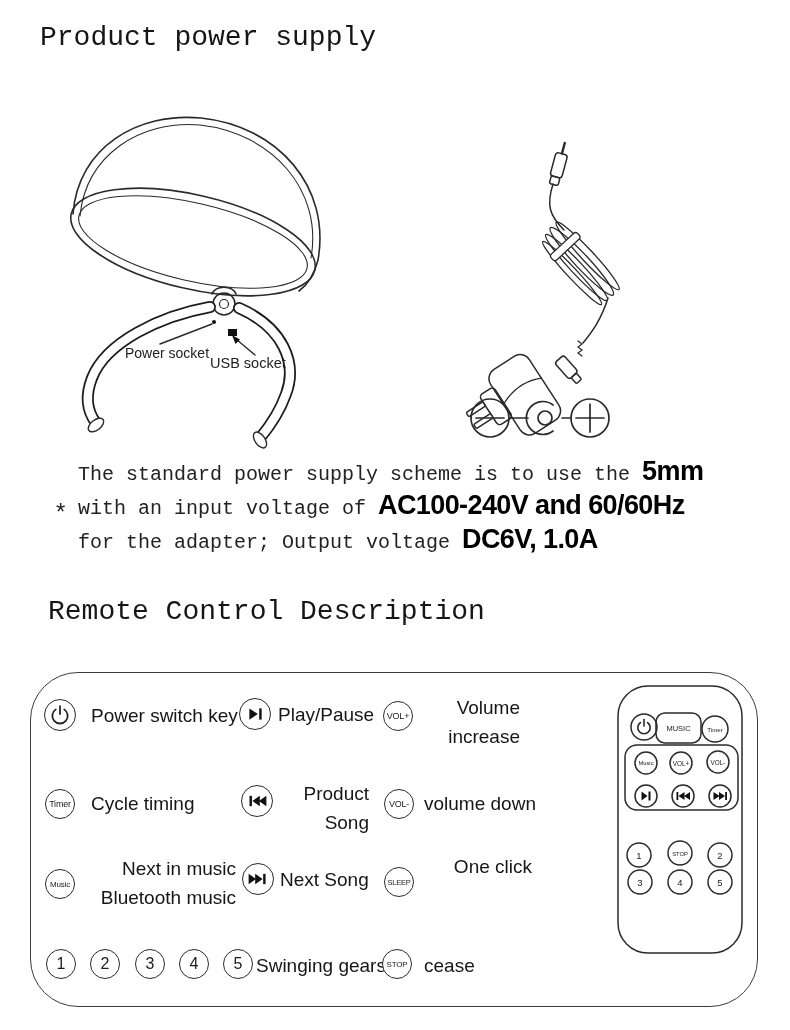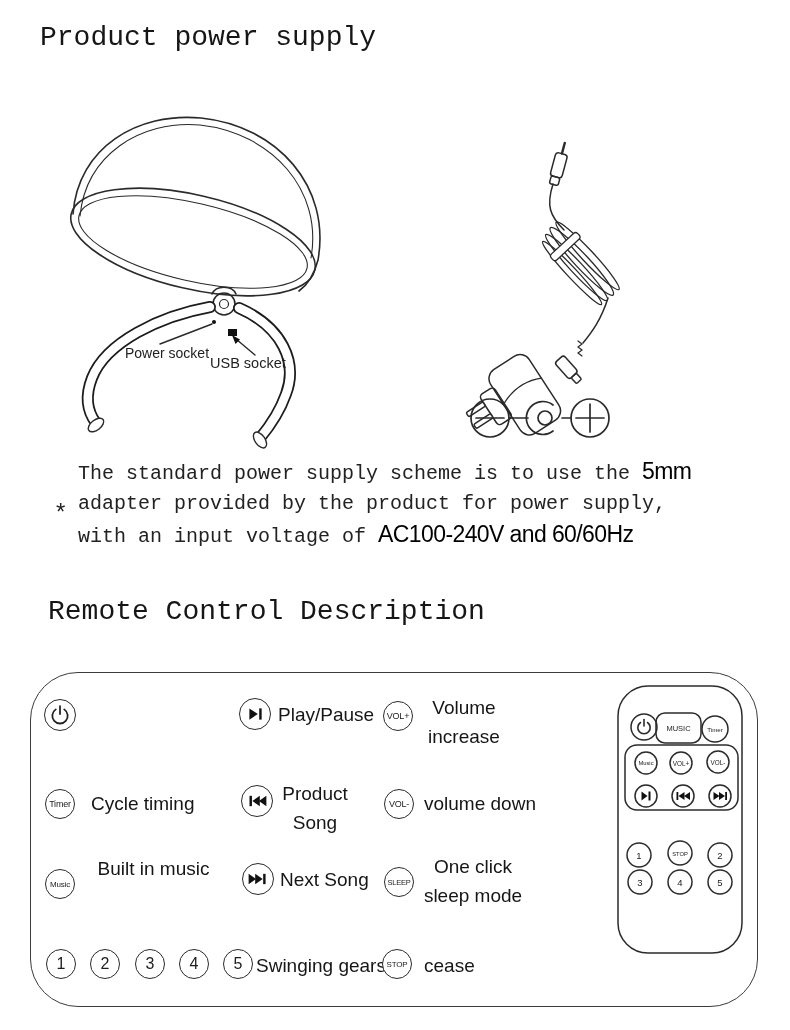--- a/index.html
+++ b/index.html
@@ -2,29 +2,29 @@
 <html><head>
 <meta charset="utf-8">
 <style>
   html,body{margin:0;padding:0;background:#fff;}
   body{width:790px;height:1030px;position:relative;overflow:hidden;
        font-family:"Liberation Sans",sans-serif;color:#1d1d1d;}
   .abs{position:absolute;}
   .mono{font-family:"Liberation Mono","DejaVu Sans Mono",monospace;}
   h1.title{font-weight:400;font-size:28px;letter-spacing:0;margin:0;color:#161616;}
   .note{font-size:20px;line-height:30px;color:#222;}
-  .note .bnum{font-family:"Liberation Sans",sans-serif;font-weight:400;
-              letter-spacing:-0.6px;font-size:23px;color:#000;}
+  .note .bnum{font-family:"Liberation Sans",sans-serif;font-weight:700;
+              letter-spacing:-0.6px;font-size:27px;color:#000;}
   .star{font-size:24px;color:#222;}
   .legend-box{border:1.6px solid #3c3c3c;border-radius:48px;background:#fff;}
   .badge{border:1.5px solid #2b2b2b;border-radius:50%;background:#fff;
          display:flex;align-items:center;justify-content:center;box-sizing:border-box;}
   .badge .tiny{font-size:9px;letter-spacing:-0.2px;color:#222;}
   .lg-label{font-size:19px;line-height:23px;color:#161616;white-space:nowrap;}
-  .lg-label2{font-size:19px;line-height:29px;color:#161616;text-align:center;}
+  .lg-label2{font-size:19px;line-height:29px;color:#161616;text-align:right;}
   svg{display:block;}
   svg text{fill:#222;}
 </style>
 </head>
 <body>
 
 <h1 class="abs mono title" style="left:40px;top:22px;text-align:right;">Product power supply</h1>
 
 <svg class="abs" style="left:48px;top:92px;" width="385" height="365" viewBox="0 0 385 365" fill="none" stroke="#2a2a2a" stroke-width="1.6" stroke-linecap="round">
 
@@ -102,35 +102,36 @@
     <circle cx="140" cy="278" r="19"></circle>
     <line x1="126" y1="278" x2="154" y2="278"></line>
     <line x1="140" y1="264" x2="140" y2="292"></line>
   </g>
 </svg>
 
 <div class="abs" style="left:55px;top:456px;width:700px;">
   <span class="abs star" style="left:1px;top:42px;">*</span>
   <div class="mono note" style="margin-left:23px;">
     <div><span>The standard power supply scheme is to use the </span><span class="bnum">5mm</span></div>
-    <div><span>adapter provided by the product for power supply,</span></div>
     <div><span>with an input voltage of </span><span class="bnum">AC100-240V and 60/60Hz</span></div>
+    <div><span>for the adapter; Output voltage </span><span class="bnum">DC6V, 1.0A</span></div>
   </div>
 </div>
 
 <h1 class="abs mono title" style="left:48px;top:596px;">Remote Control Description</h1>
 
 <div class="abs legend-box" style="left:30px;top:672px;width:726px;height:333px;">
 
   <div class="abs badge" style="left:13px;top:26px;width:32px;height:32px;">
     <svg width="32" height="32" viewBox="0 0 32 32" fill="none" stroke="#222" stroke-width="1.9" stroke-linecap="round">
       <path d="M 11.5,10 A 8.2,8.2 0 1 0 20.5,10"></path>
         <line x1="16" y1="6.5" x2="16" y2="15"></line>
     </svg>
   </div>
+  <div class="abs lg-label" style="left:60px;top:31px;">Power switch key</div>
 
   <div class="abs badge" style="left:208px;top:25px;width:32px;height:32px;">
     <svg width="32" height="32" viewBox="0 0 32 32">
       <polygon points="10,10 19,16 10,22" fill="#111"></polygon>
         <rect x="20.5" y="10" width="2.6" height="12" fill="#111"></rect>
     </svg>
   </div>
   <div class="abs lg-label" style="left:247px;top:30px;">Play/Pause</div>
 
   <div class="abs badge" style="left:352px;top:28px;width:30px;height:30px;">
@@ -160,38 +161,38 @@
 
   <div class="abs badge" style="left:353px;top:116px;width:30px;height:30px;">
     <span class="tiny">VOL-</span>
   </div>
   <div class="abs lg-label" style="left:393px;top:119px;text-align:right;">volume down</div>
 
   <div class="abs badge" style="left:14px;top:196px;width:30px;height:30px;">
     <span class="tiny" style="font-size:8px;">Music</span>
   </div>
   <div class="abs lg-label2" style="left:40px;top:181px;width:165px;">
-    <div>Built in music</div>
+    <div>Next in music</div>
+      <div>Bluetooth music</div>
   </div>
 
   <div class="abs badge" style="left:211px;top:190px;width:32px;height:32px;">
     <svg width="32" height="32" viewBox="0 0 32 32">
       <polygon points="6,10.5 6,21.5 14,16" fill="#111"></polygon>
       <polygon points="13,10.5 13,21.5 21,16" fill="#111"></polygon>
       <rect x="21.5" y="10.5" width="2.6" height="11" fill="#111"></rect>
     </svg>
   </div>
   <div class="abs lg-label" style="left:249px;top:195px;">Next Song</div>
 
   <div class="abs badge" style="left:353px;top:194px;width:30px;height:30px;">
     <span class="tiny" style="font-size:7.5px;">SLEEP</span>
   </div>
   <div class="abs lg-label2" style="left:383px;top:179px;width:118px;">
     <div>One click</div>
-      <div>sleep mode</div>
   </div>
 
   <div class="abs badge" style="left:15px;top:276px;width:30px;height:30px;font-size:16px;">
       <span>1</span>
     </div>
   <div class="abs badge" style="left:59px;top:276px;width:30px;height:30px;font-size:16px;">
       <span>2</span>
     </div>
   <div class="abs badge" style="left:104px;top:276px;width:30px;height:30px;font-size:16px;">
       <span>3</span>

